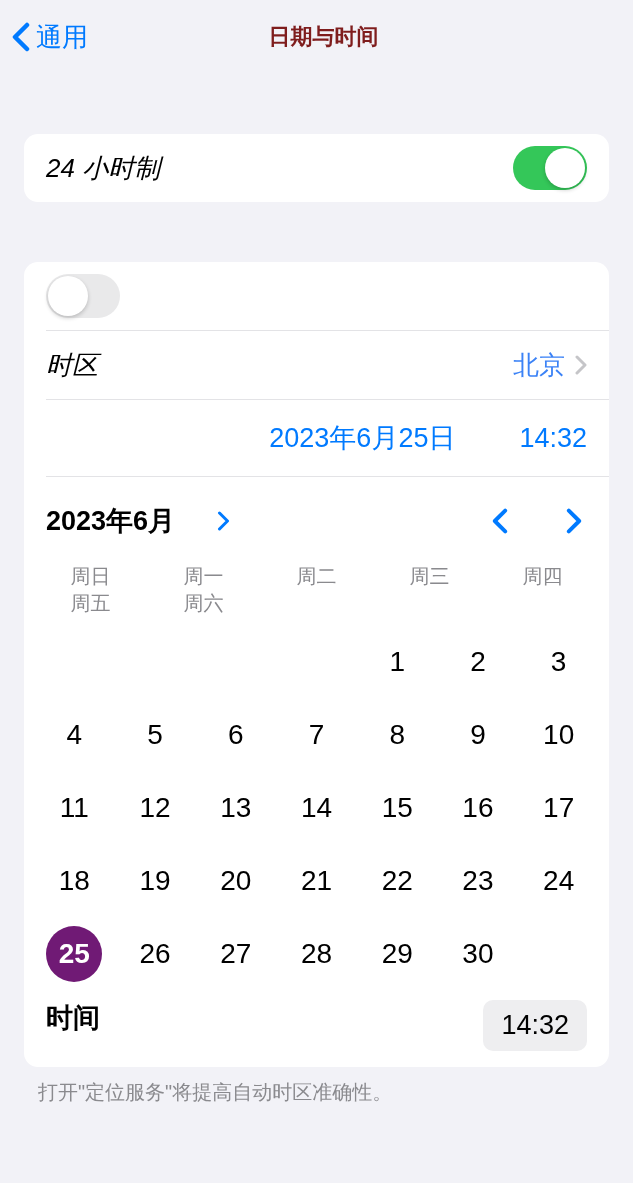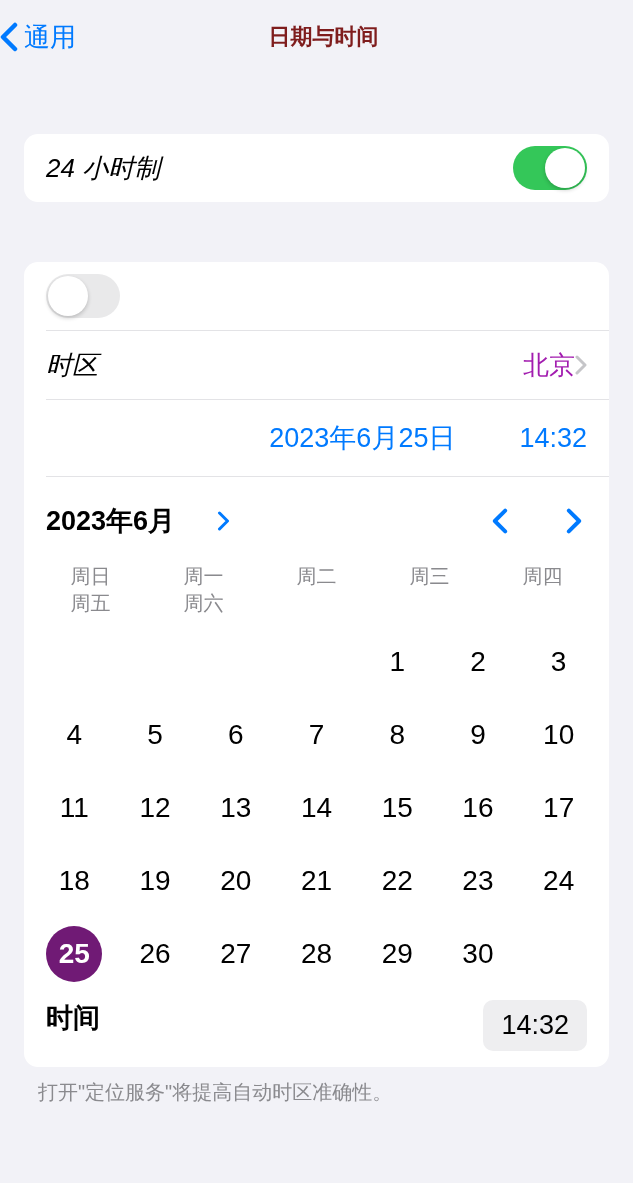--- a/index.html
+++ b/index.html
@@ -17,20 +17,21 @@
     }
     .nav-bar {
       display: flex;
       align-items: center;
       height: 74px;
       position: relative;
     }
     .back-button {
       display: flex;
       align-items: center;
+      padding-left: 12px;
       color: #007aff;
       font-size: 26px;
       cursor: pointer;
     }
     .back-chevron {
       width: 18px;
       height: 30px;
       margin-right: 6px;
     }
     .nav-title {
@@ -95,22 +96,23 @@
       top: 2px;
       box-shadow: 0 2px 4px rgba(0,0,0,0.2);
     }
     .toggle.on .toggle-knob {
       right: 2px;
     }
     .toggle.off .toggle-knob {
       left: 2px;
     }
     .value-text {
-      color: #a21caf;
+      color: #3b82f6;
       font-size: 26px;
+      margin-right: 10px;
     }
     .chevron-right {
       width: 12px;
       height: 20px;
     }
     .datetime-row {
       height: 76px;
       justify-content: flex-end;
       gap: 64px;
     }

